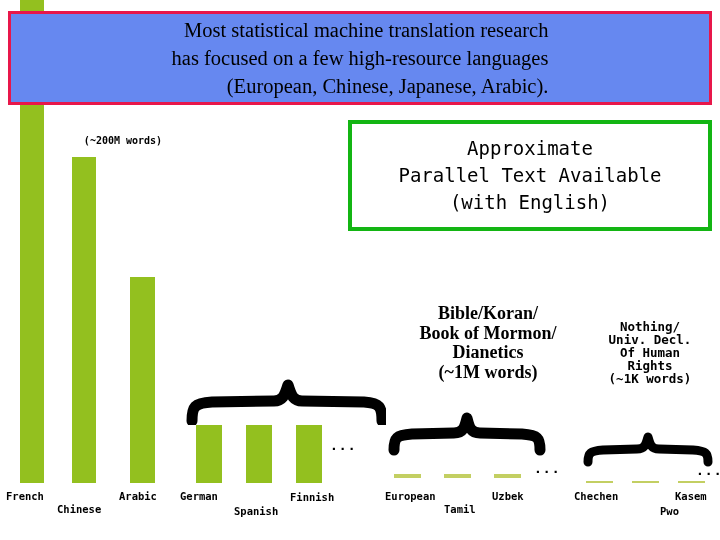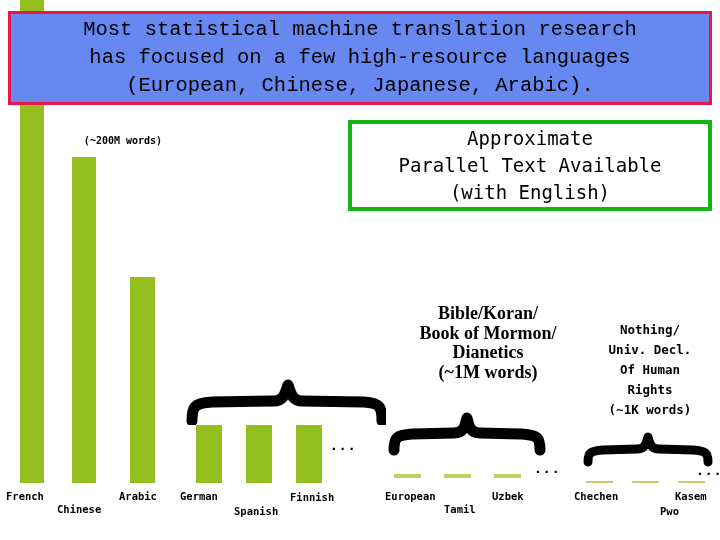--- a/index.html
+++ b/index.html
@@ -14,28 +14,28 @@
   .tinybar{position:absolute;background:#c3cf62;}
 
   
   #top-banner{
     position:absolute;left:8px;top:11px;width:704px;height:94px;
     background:#6688f0;border:3px solid #e8174a;
     display:flex;align-items:center;justify-content:center;
     box-sizing:border-box;z-index:5;
   }
   #top-banner .txt{
-    color:#000;font-size:20.5px;line-height:28px;text-align:center;
-    font-family:Liberation Mono, monospace;
+    color:#000;font-size:20.5px;line-height:28px;text-align:right;
+    font-family:Liberation Serif, serif;
     white-space:pre-line;letter-spacing:0px;
   }
 
   
   #legend-box{
-    position:absolute;left:348px;top:120px;width:364px;height:91px;
+    position:absolute;left:348px;top:120px;width:364px;height:111px;
     background:#ffffff;border:4px solid #13b513;
     display:flex;align-items:center;justify-content:center;
     box-sizing:border-box;z-index:4;
   }
   #legend-box .txt{
     color:#000;font-size:19px;line-height:27px;text-align:center;
     font-family:"DejaVu Sans Mono","Liberation Mono",monospace;
     white-space:pre-line;
   }
 
@@ -52,21 +52,21 @@
   #anno-western{
     left:150px;top:202px;width:260px;
     font-size:16.5px;line-height:24.5px;
   }
   #anno-bible{
     left:382px;top:304px;width:212px;
     font-size:18px;font-weight:bold;line-height:19.5px;font-family:Liberation Serif, serif;
   }
   #anno-nothing{
     left:580px;top:320px;width:140px;
-    font-size:12.5px;font-weight:bold;line-height:20px;
+    font-size:12.5px;font-weight:bold;line-height:13px;
   }
 
   
   .xlab{
     position:absolute;color:#000;font-weight:bold;
     font-family:"DejaVu Sans Mono","Liberation Mono",monospace;
     font-size:10.5px;white-space:nowrap;
   }
 
   

